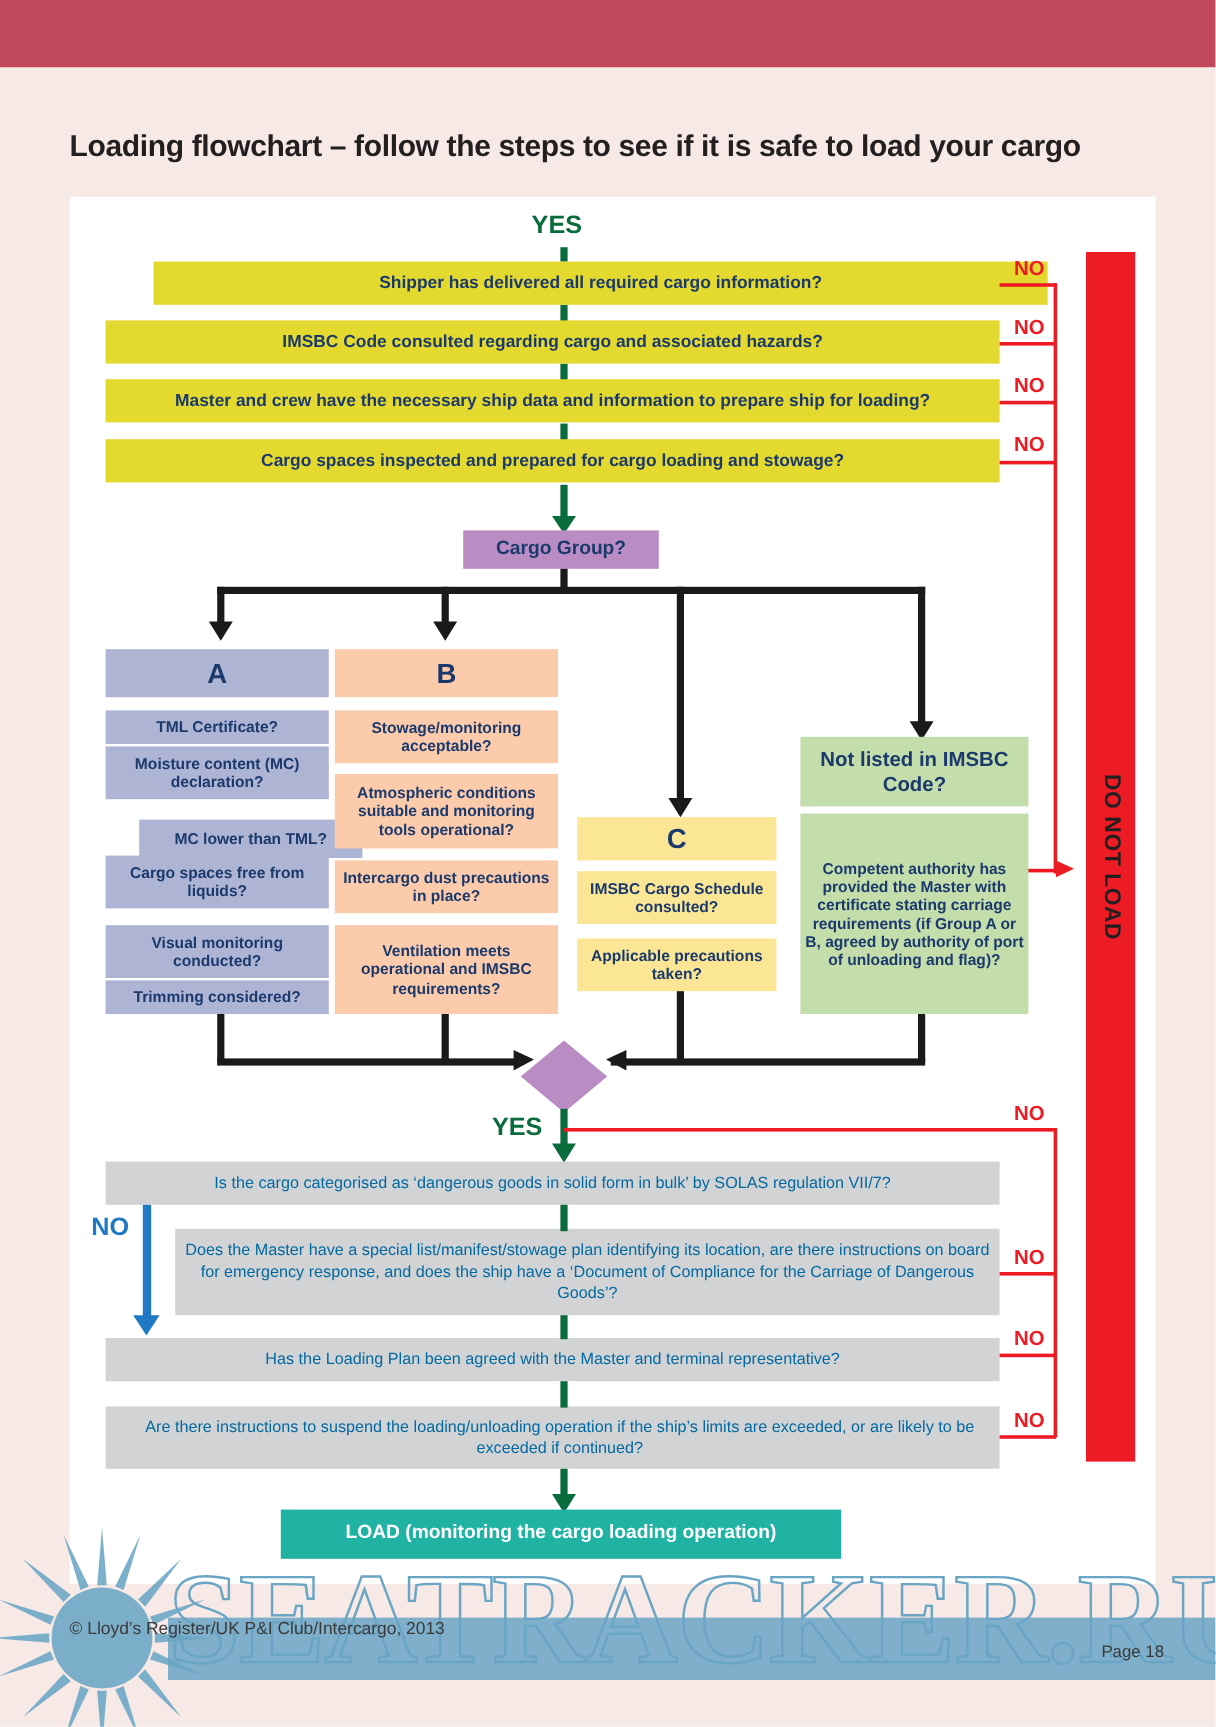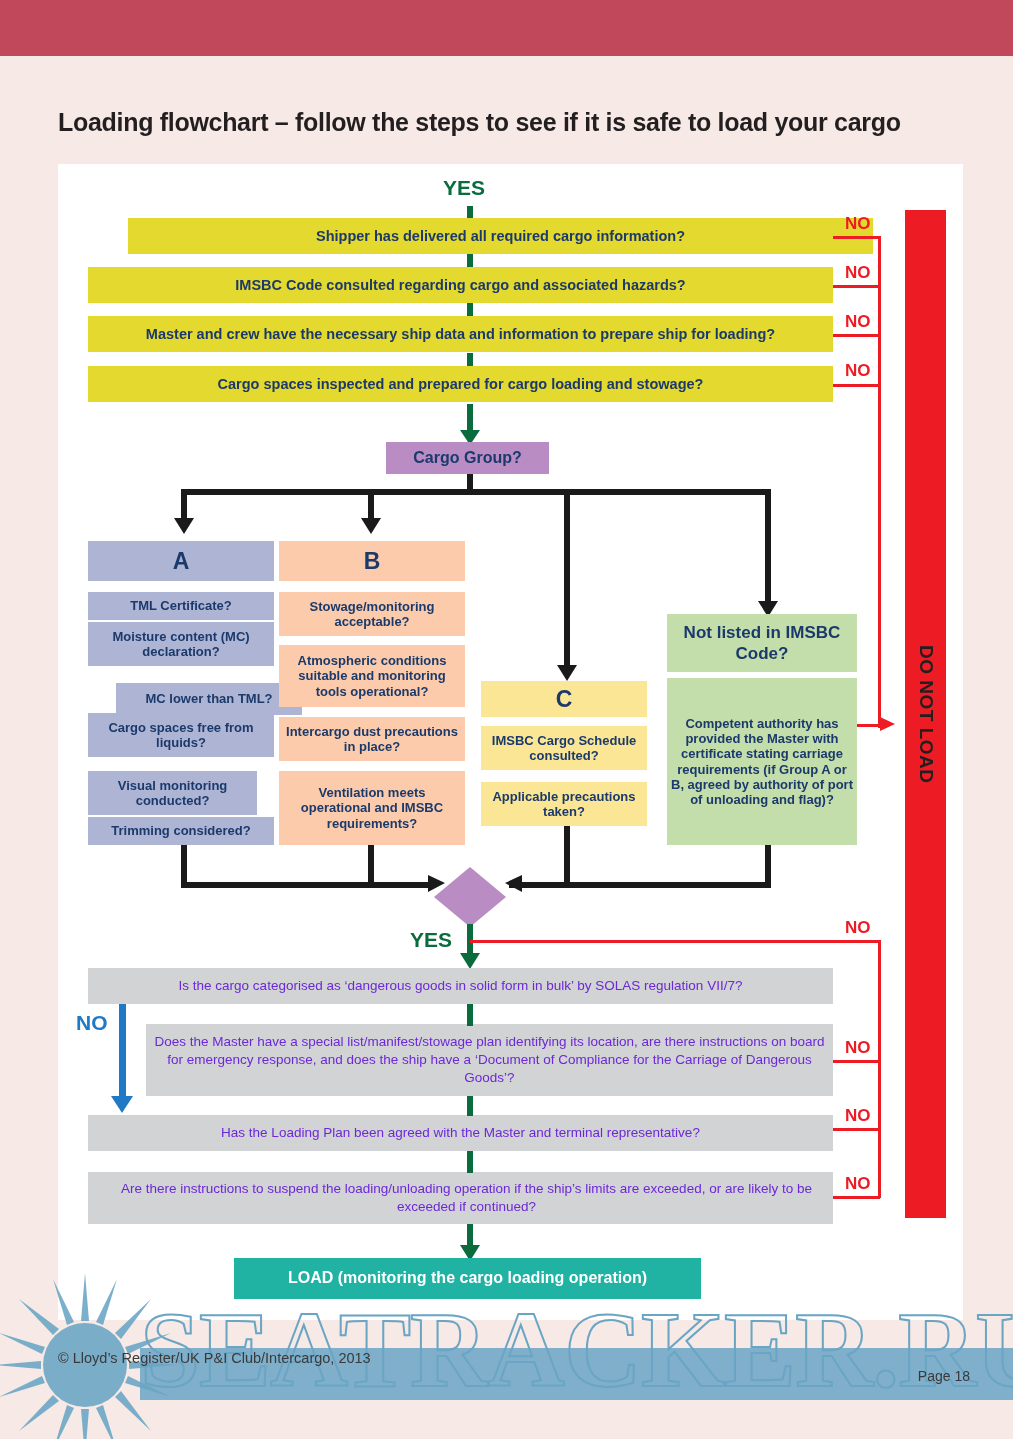--- a/index.html
+++ b/index.html
@@ -61,21 +61,21 @@
 
   .purple-box {
     background: #b98cc4;
     font-size: 16px;
     font-weight: 600;
     color: #1b3a6b;
   }
 
   .grey-box {
     background: #d2d3d4;
-    color: #6d28d9;
+    color: #0369a1;
     font-size: 13.5px;
     font-weight: 500;
     line-height: 1.35;
     padding: 4px 8px;
   }
 
   .teal-box {
     background: #20b2a3;
     color: #ffffff;
     font-size: 16px;
@@ -263,21 +263,21 @@
 <div class="ln black-v" style="left:765px; top:489px; height:115px;"></div>
 <svg class="arrow" style="left:756px; top:598px;" width="24" height="20">
   <polygon points="12,19 2,3 22,3" fill="#1a1a1a"></polygon>
 </svg>
 
 <div class="fbox col-head col-a" style="left:88px; top:541px; width:186px; height:40px;">A</div>
 <div class="fbox col-cell col-a" style="left:88px; top:592px; width:186px; height:28px;">TML Certificate?</div>
 <div class="fbox col-cell col-a" style="left:88px; top:622px; width:186px; height:44px;">Moisture content (MC) declaration?</div>
 <div class="fbox col-cell col-a" style="left:88px; top:683px; width:186px; height:32px;margin-left:28px;">MC lower than TML?</div>
 <div class="fbox col-cell col-a" style="left:88px; top:713px; width:186px; height:44px;">Cargo spaces free from liquids?</div>
-<div class="fbox col-cell col-a" style="left:88px; top:771px; width:169px; height:44px;">Visual monitoring conducted?</div>
+<div class="fbox col-cell col-a" style="left:88px; top:771px; width:186px; height:44px;">Visual monitoring conducted?</div>
 <div class="fbox col-cell col-a" style="left:88px; top:817px; width:186px; height:28px;">Trimming considered?</div>
 
 <div class="fbox col-head col-b" style="left:279px; top:541px; width:186px; height:40px;">B</div>
 <div class="fbox col-cell col-b" style="left:279px; top:592px; width:186px; height:44px;">Stowage/monitoring acceptable?</div>
 <div class="fbox col-cell col-b" style="left:279px; top:645px; width:186px; height:62px;">Atmospheric conditions suitable and monitoring tools operational?</div>
 <div class="fbox col-cell col-b" style="left:279px; top:717px; width:186px; height:44px;">Intercargo dust precautions in place?</div>
 <div class="fbox col-cell col-b" style="left:279px; top:771px; width:186px; height:74px;">Ventilation meets operational and IMSBC requirements?</div>
 
 <div class="fbox col-head col-c" style="left:481px; top:681px; width:166px; height:36px;">C</div>
 <div class="fbox col-cell col-c" style="left:481px; top:726px; width:166px; height:44px;">IMSBC Cargo Schedule consulted?</div>

